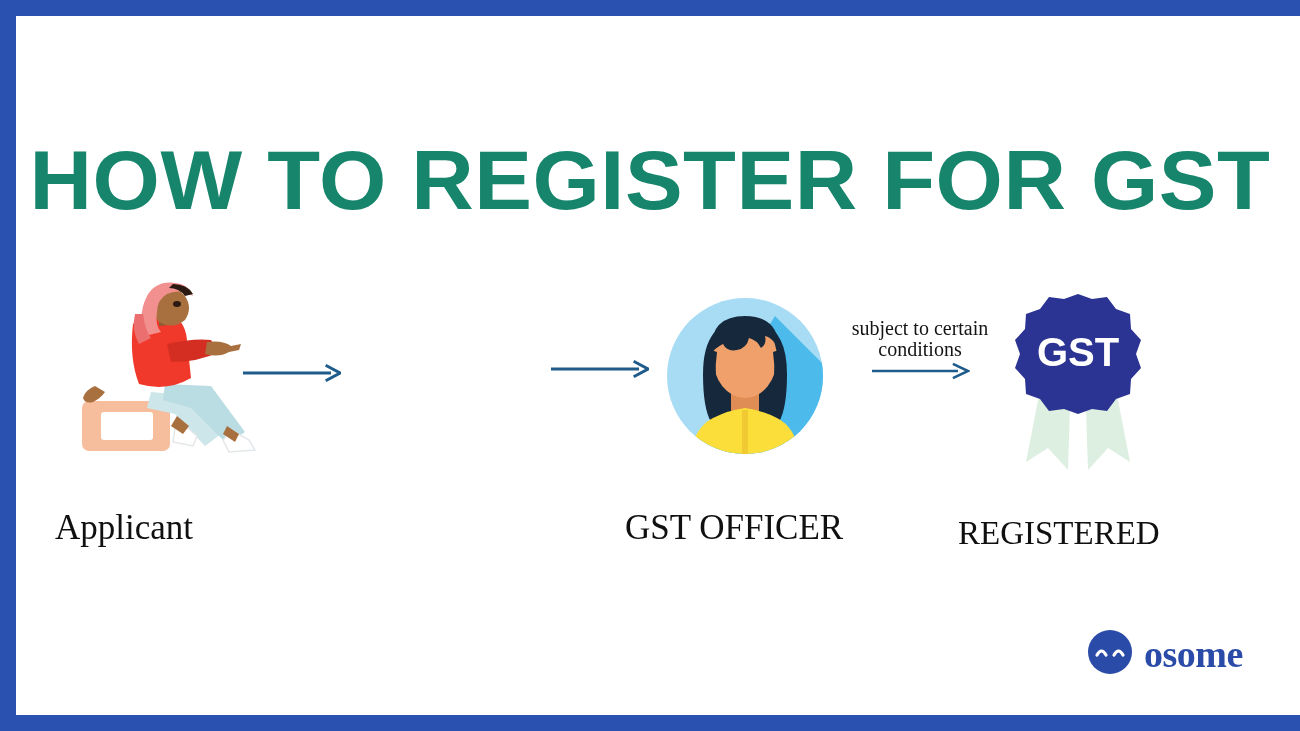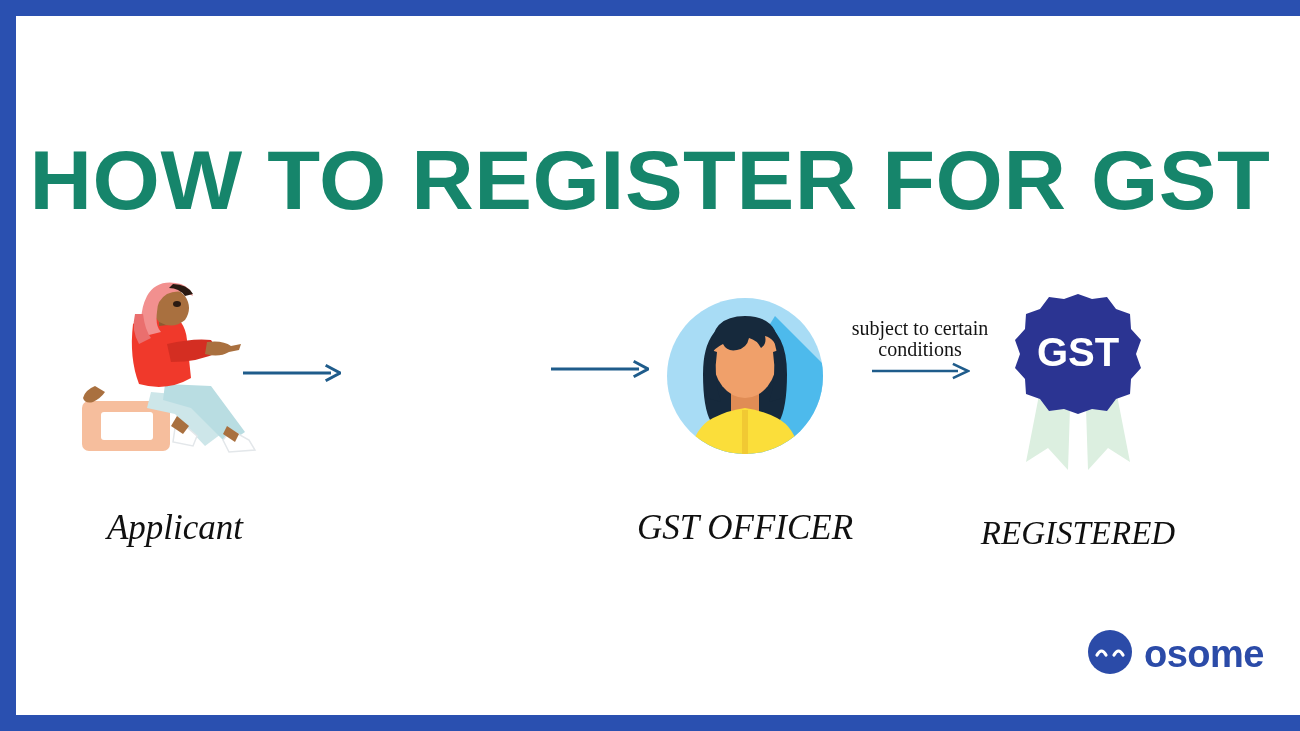--- a/index.html
+++ b/index.html
@@ -69,27 +69,26 @@
   }
   .step-art {
     position: relative;
     width: 240px;
     height: 190px;
   }
   .step-label {
     position: absolute;
     left: 0;
     width: 240px;
-    text-align: center;
+    text-align: left;
     font-family: "Liberation Serif", "DejaVu Serif", serif;
     font-size: 35px;
     line-height: 40px;
     color: #101010;
     white-space: nowrap;
-    font-style: italic;
   }
 
   #step-applicant   { left: 55px; }
   #step-form        { left: 305px; }
   #step-officer     { left: 625px; }
   #step-registered  { left: 958px; }
 
   #label-applicant  { top: 228px; }
   #label-form       { top: 228px; }
   #label-officer    { top: 228px; }
@@ -119,21 +118,21 @@
   
   .logo {
     position: absolute;
     left: 1088px;
     top: 630px;
     display: flex;
     align-items: center;
     gap: 12px;
   }
   .logo-text {
-    font-family: Liberation Sans, sans-serif;
+    font-family: Liberation Serif, serif;
     font-weight: 700;
     font-size: 38px;
     line-height: 38px;
     letter-spacing: -0.5px;
     color: #2B4BA8;
   }
 </style>
 </head>
 <body>
 

